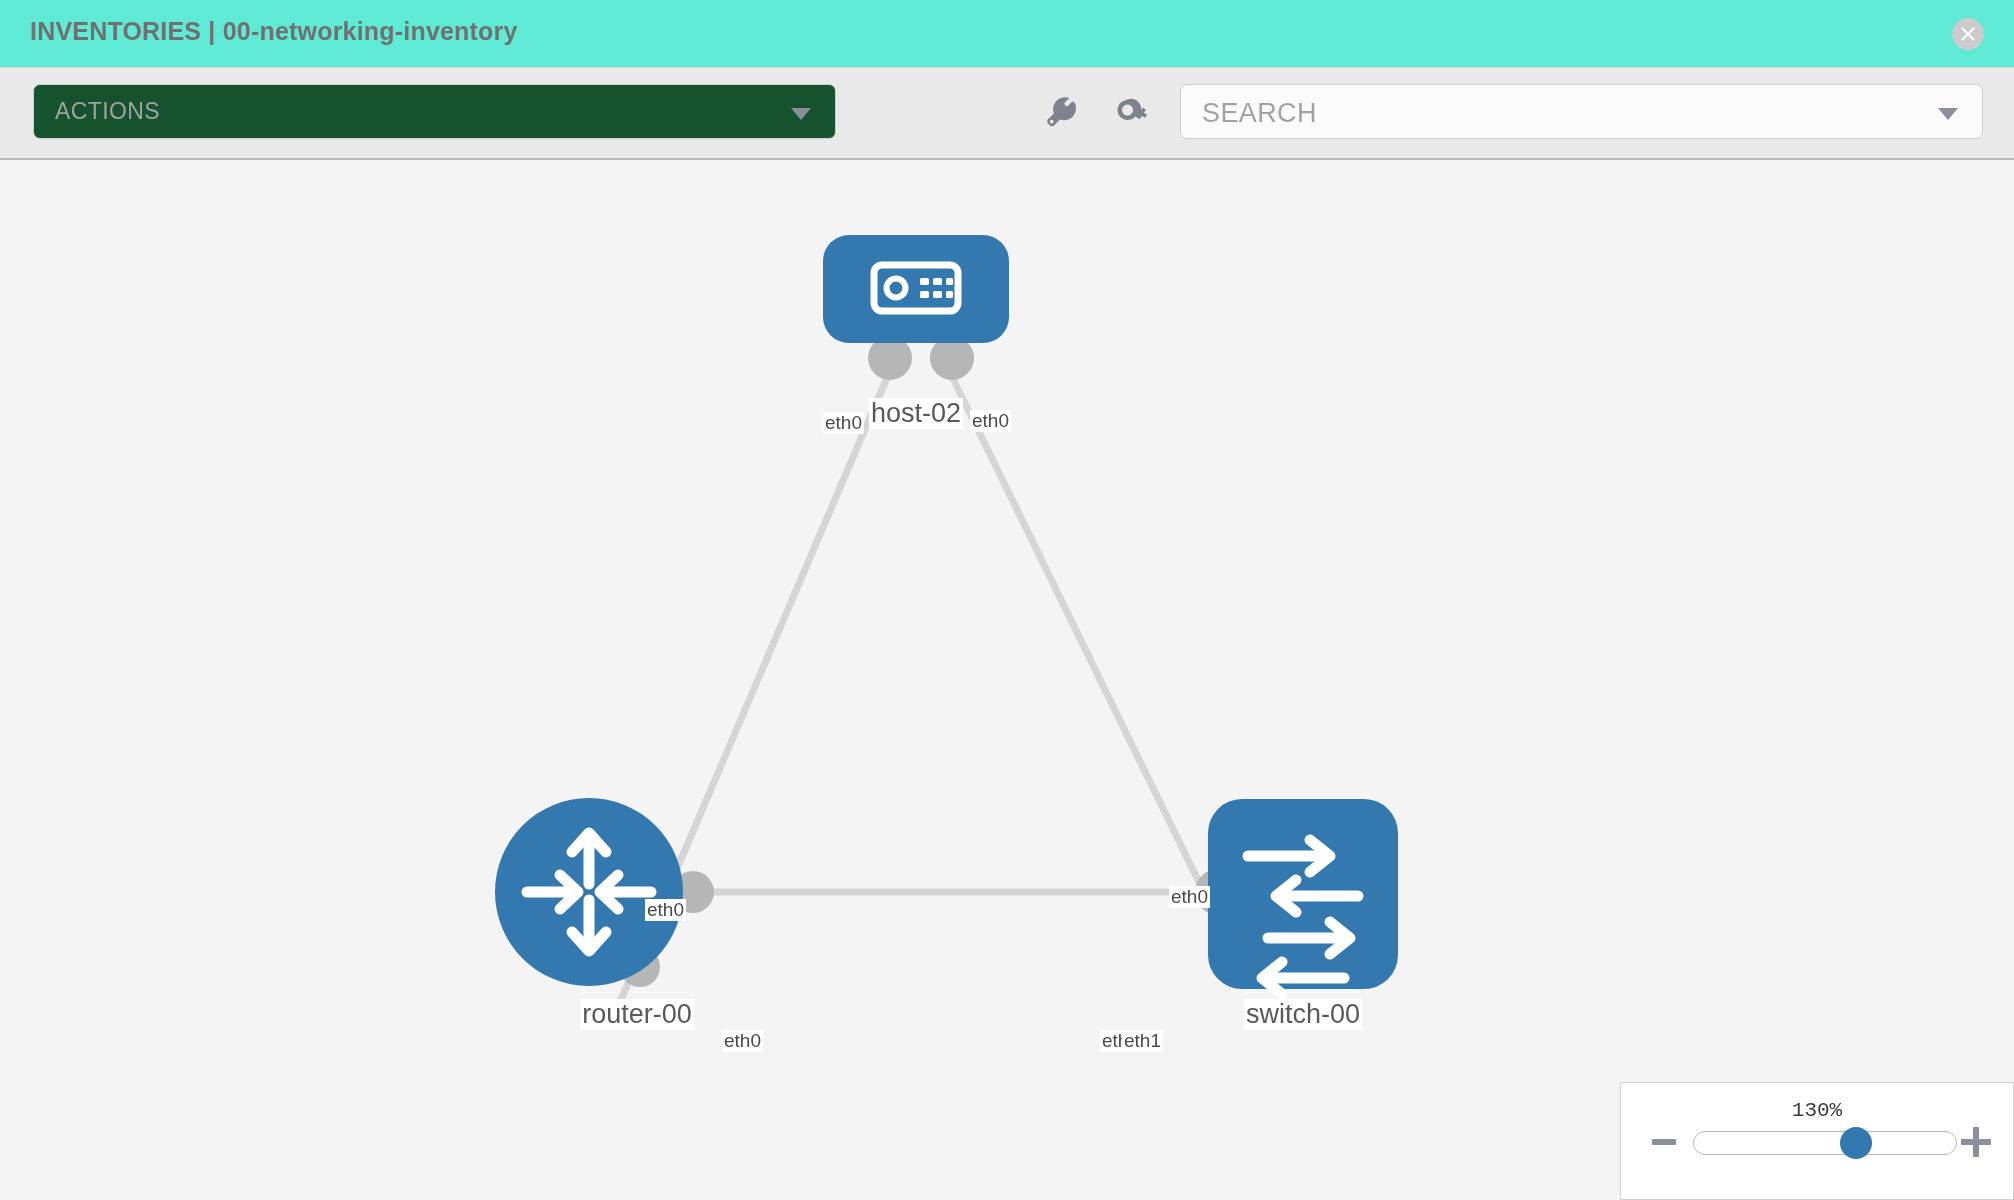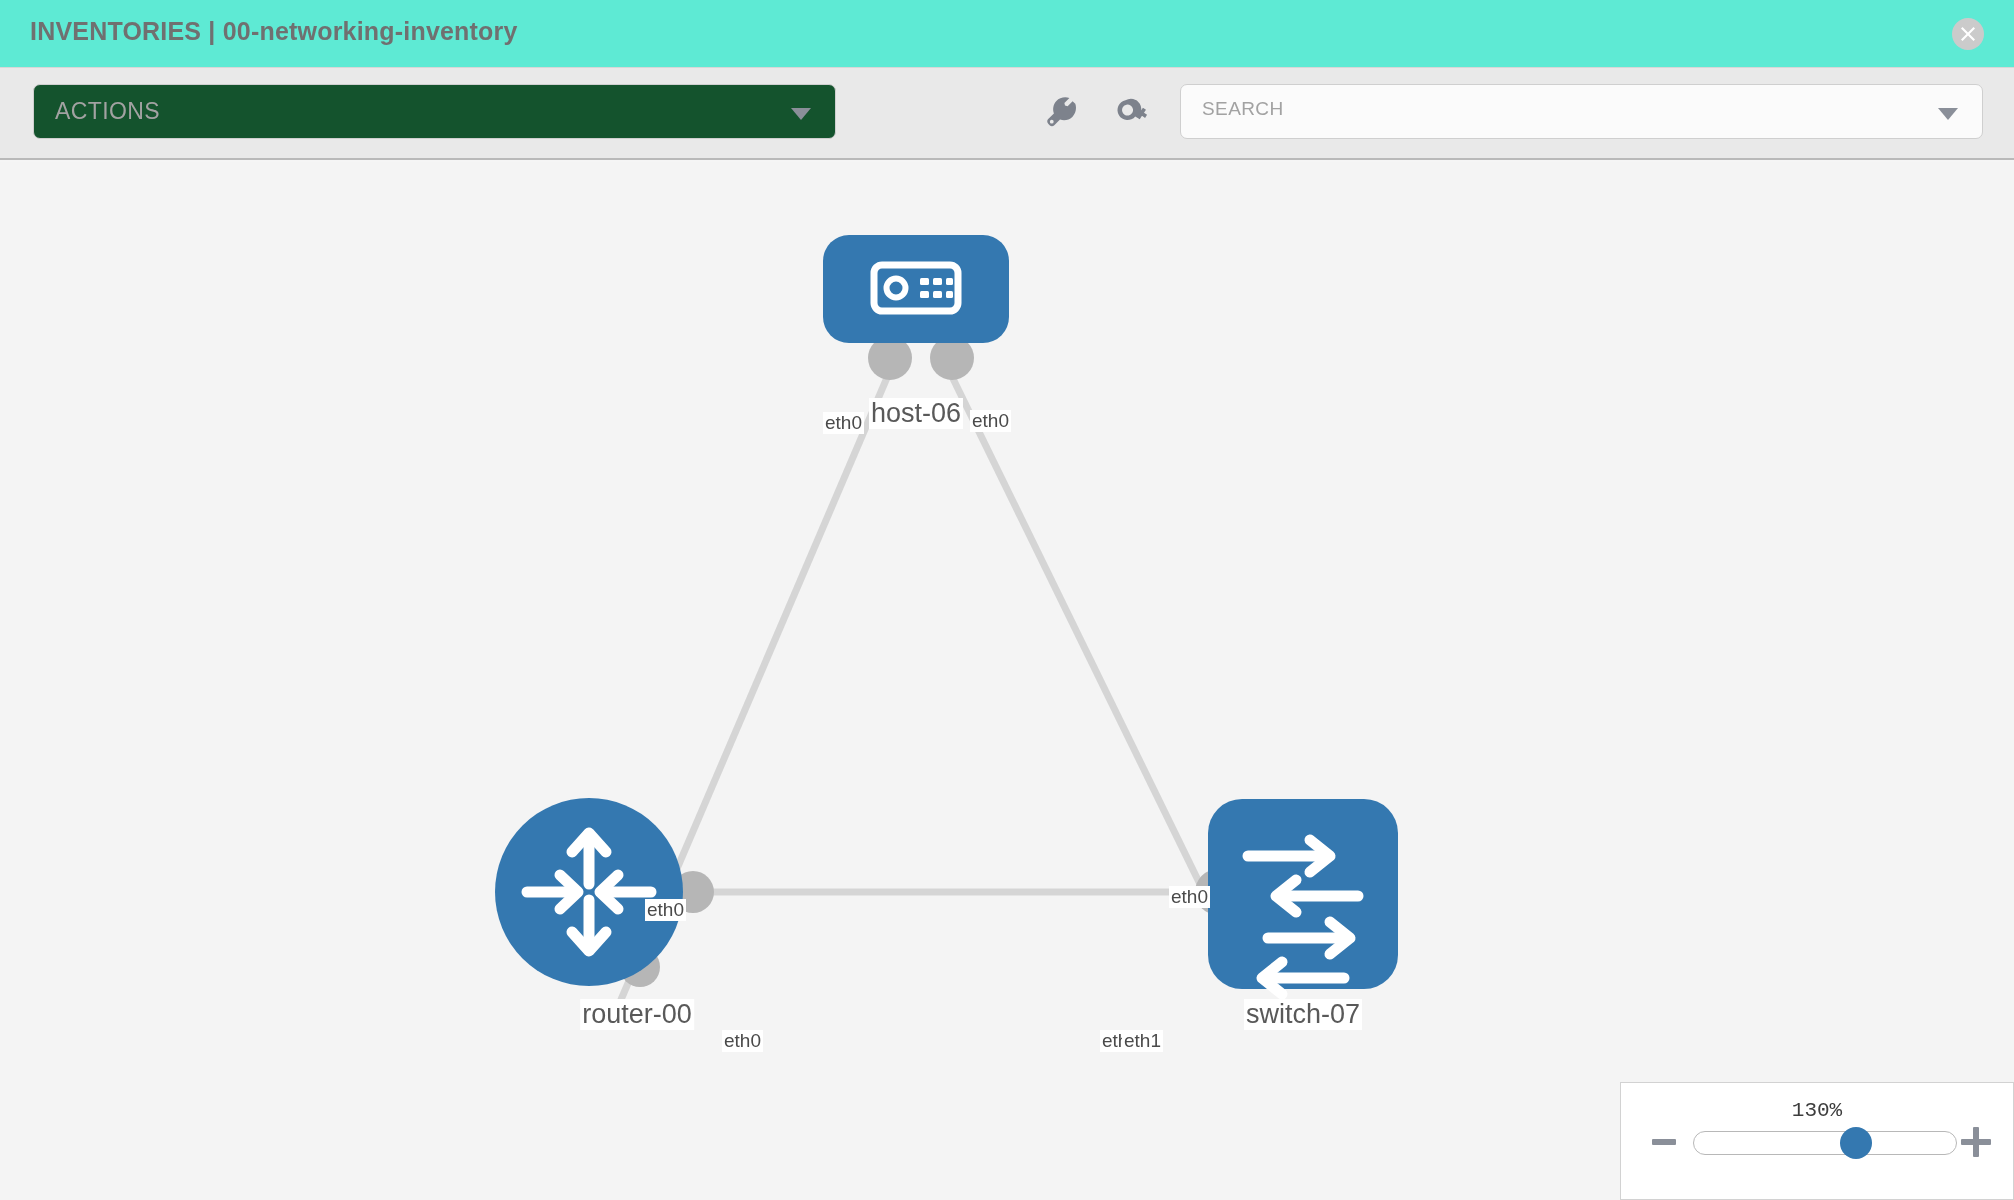--- a/index.html
+++ b/index.html
@@ -65,21 +65,21 @@
 
   .search-box {
     position: absolute; left: 1180px; top: 84px;
     width: 803px; height: 55px;
     background: #fbfbfb;
     border: 1px solid #cfcfcf;
     border-radius: 7px;
   }
   .search-box .lbl {
     position: absolute; left: 21px; top: 13px;
-    font-size: 19px; color: #a2a2a2; letter-spacing: .4px;
+    font-size: 27px; color: #a2a2a2; letter-spacing: .4px;
   }
 
   
   .canvas {
     position: absolute; left: 0; top: 162px;
     width: 2014px; height: 1038px;
     background: #f4f4f4;
     overflow: hidden;
   }
   .topo-svg { position: absolute; left: 0; top: 0; }
@@ -253,23 +253,23 @@
 
         <line x1="28" y1="104" x2="108" y2="104"></line>
         <polyline points="90,88 110,104 90,120"></polyline>
 
         <line x1="104" y1="144" x2="24" y2="144"></line>
         <polyline points="42,128 22,144 42,160"></polyline>
       </g>
     </g>
   </svg>
 
-  <div class="node-label" style="left:916px; top:236px;">host-06</div>
+  <div class="node-label" style="left:916px; top:236px;">host-02</div>
   <div class="node-label" style="left:589px; top:837px;margin-left:48px;">router-00</div>
-  <div class="node-label" style="left:1303px; top:837px;">switch-07</div>
+  <div class="node-label" style="left:1303px; top:837px;">switch-00</div>
 
   <div class="iface-label" style="left:823px; top:250px;">eth0</div>
   <div class="iface-label" style="left:970px; top:248px;">eth0</div>
   <div class="iface-label" style="left:645px; top:737px;">eth0</div>
   <div class="iface-label" style="left:1169px; top:724px;">eth0</div>
   <div class="iface-label" style="left:722px; top:868px;">eth0</div>
   <div class="iface-label" style="left:1100px; top:868px;">eth</div>
   <div class="iface-label" style="left:1122px; top:868px;">eth1</div>
 </div>
 

